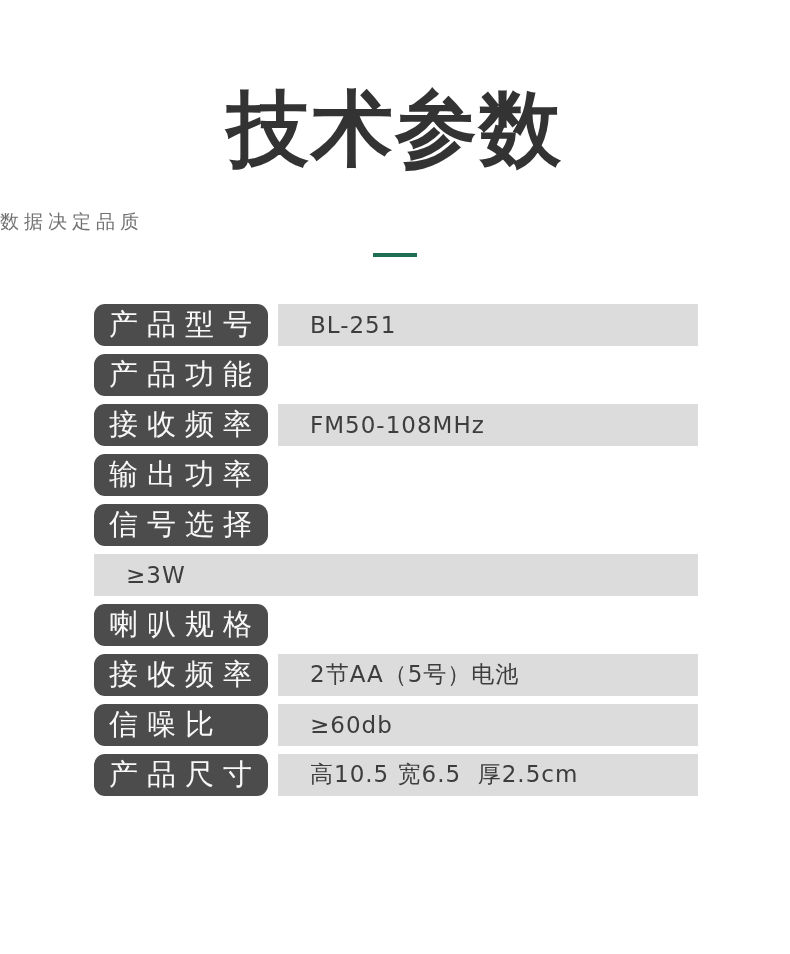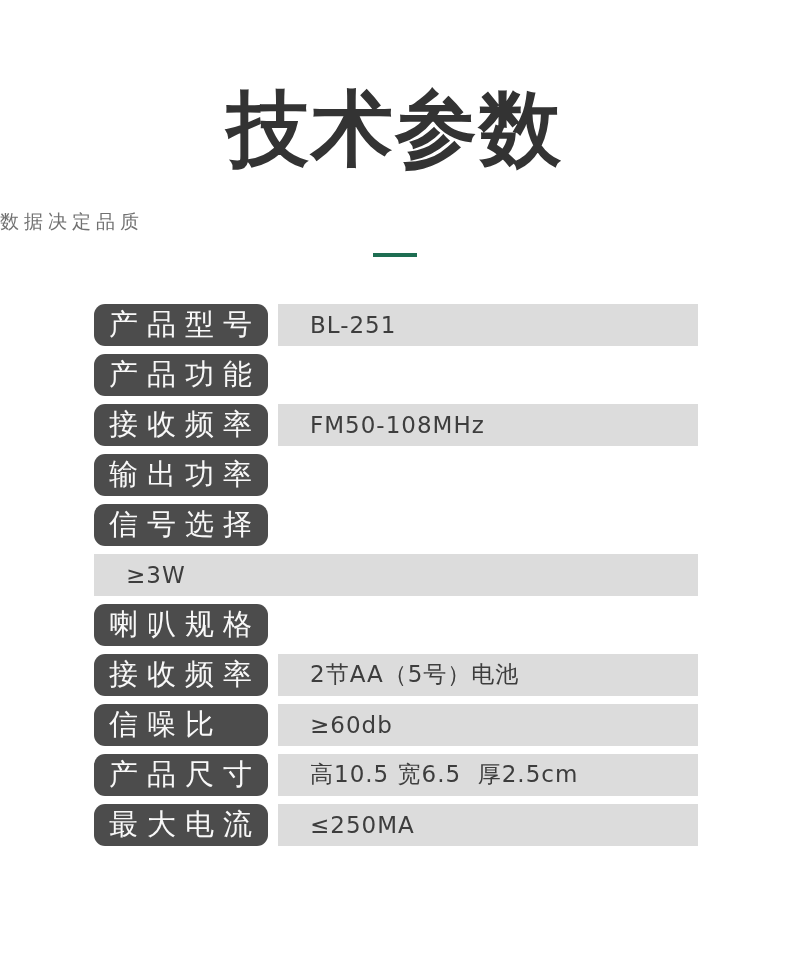--- a/index.html
+++ b/index.html
@@ -123,18 +123,14 @@
   <div class="spec-row">
     <div class="spec-label">信噪比</div>
     <div class="spec-value">≥60db</div>
   </div>
 
   <div class="spec-row">
     <div class="spec-label">产品尺寸</div>
     <div class="spec-value">高10.5 宽6.5  厚2.5cm</div>
   </div>
 
-  <div class="spec-row">
-    <div class="spec-label">最大电流</div>
-    <div class="spec-value">≤250MA</div>
-  </div>
 </div>
 </div>
 
 </body></html>

